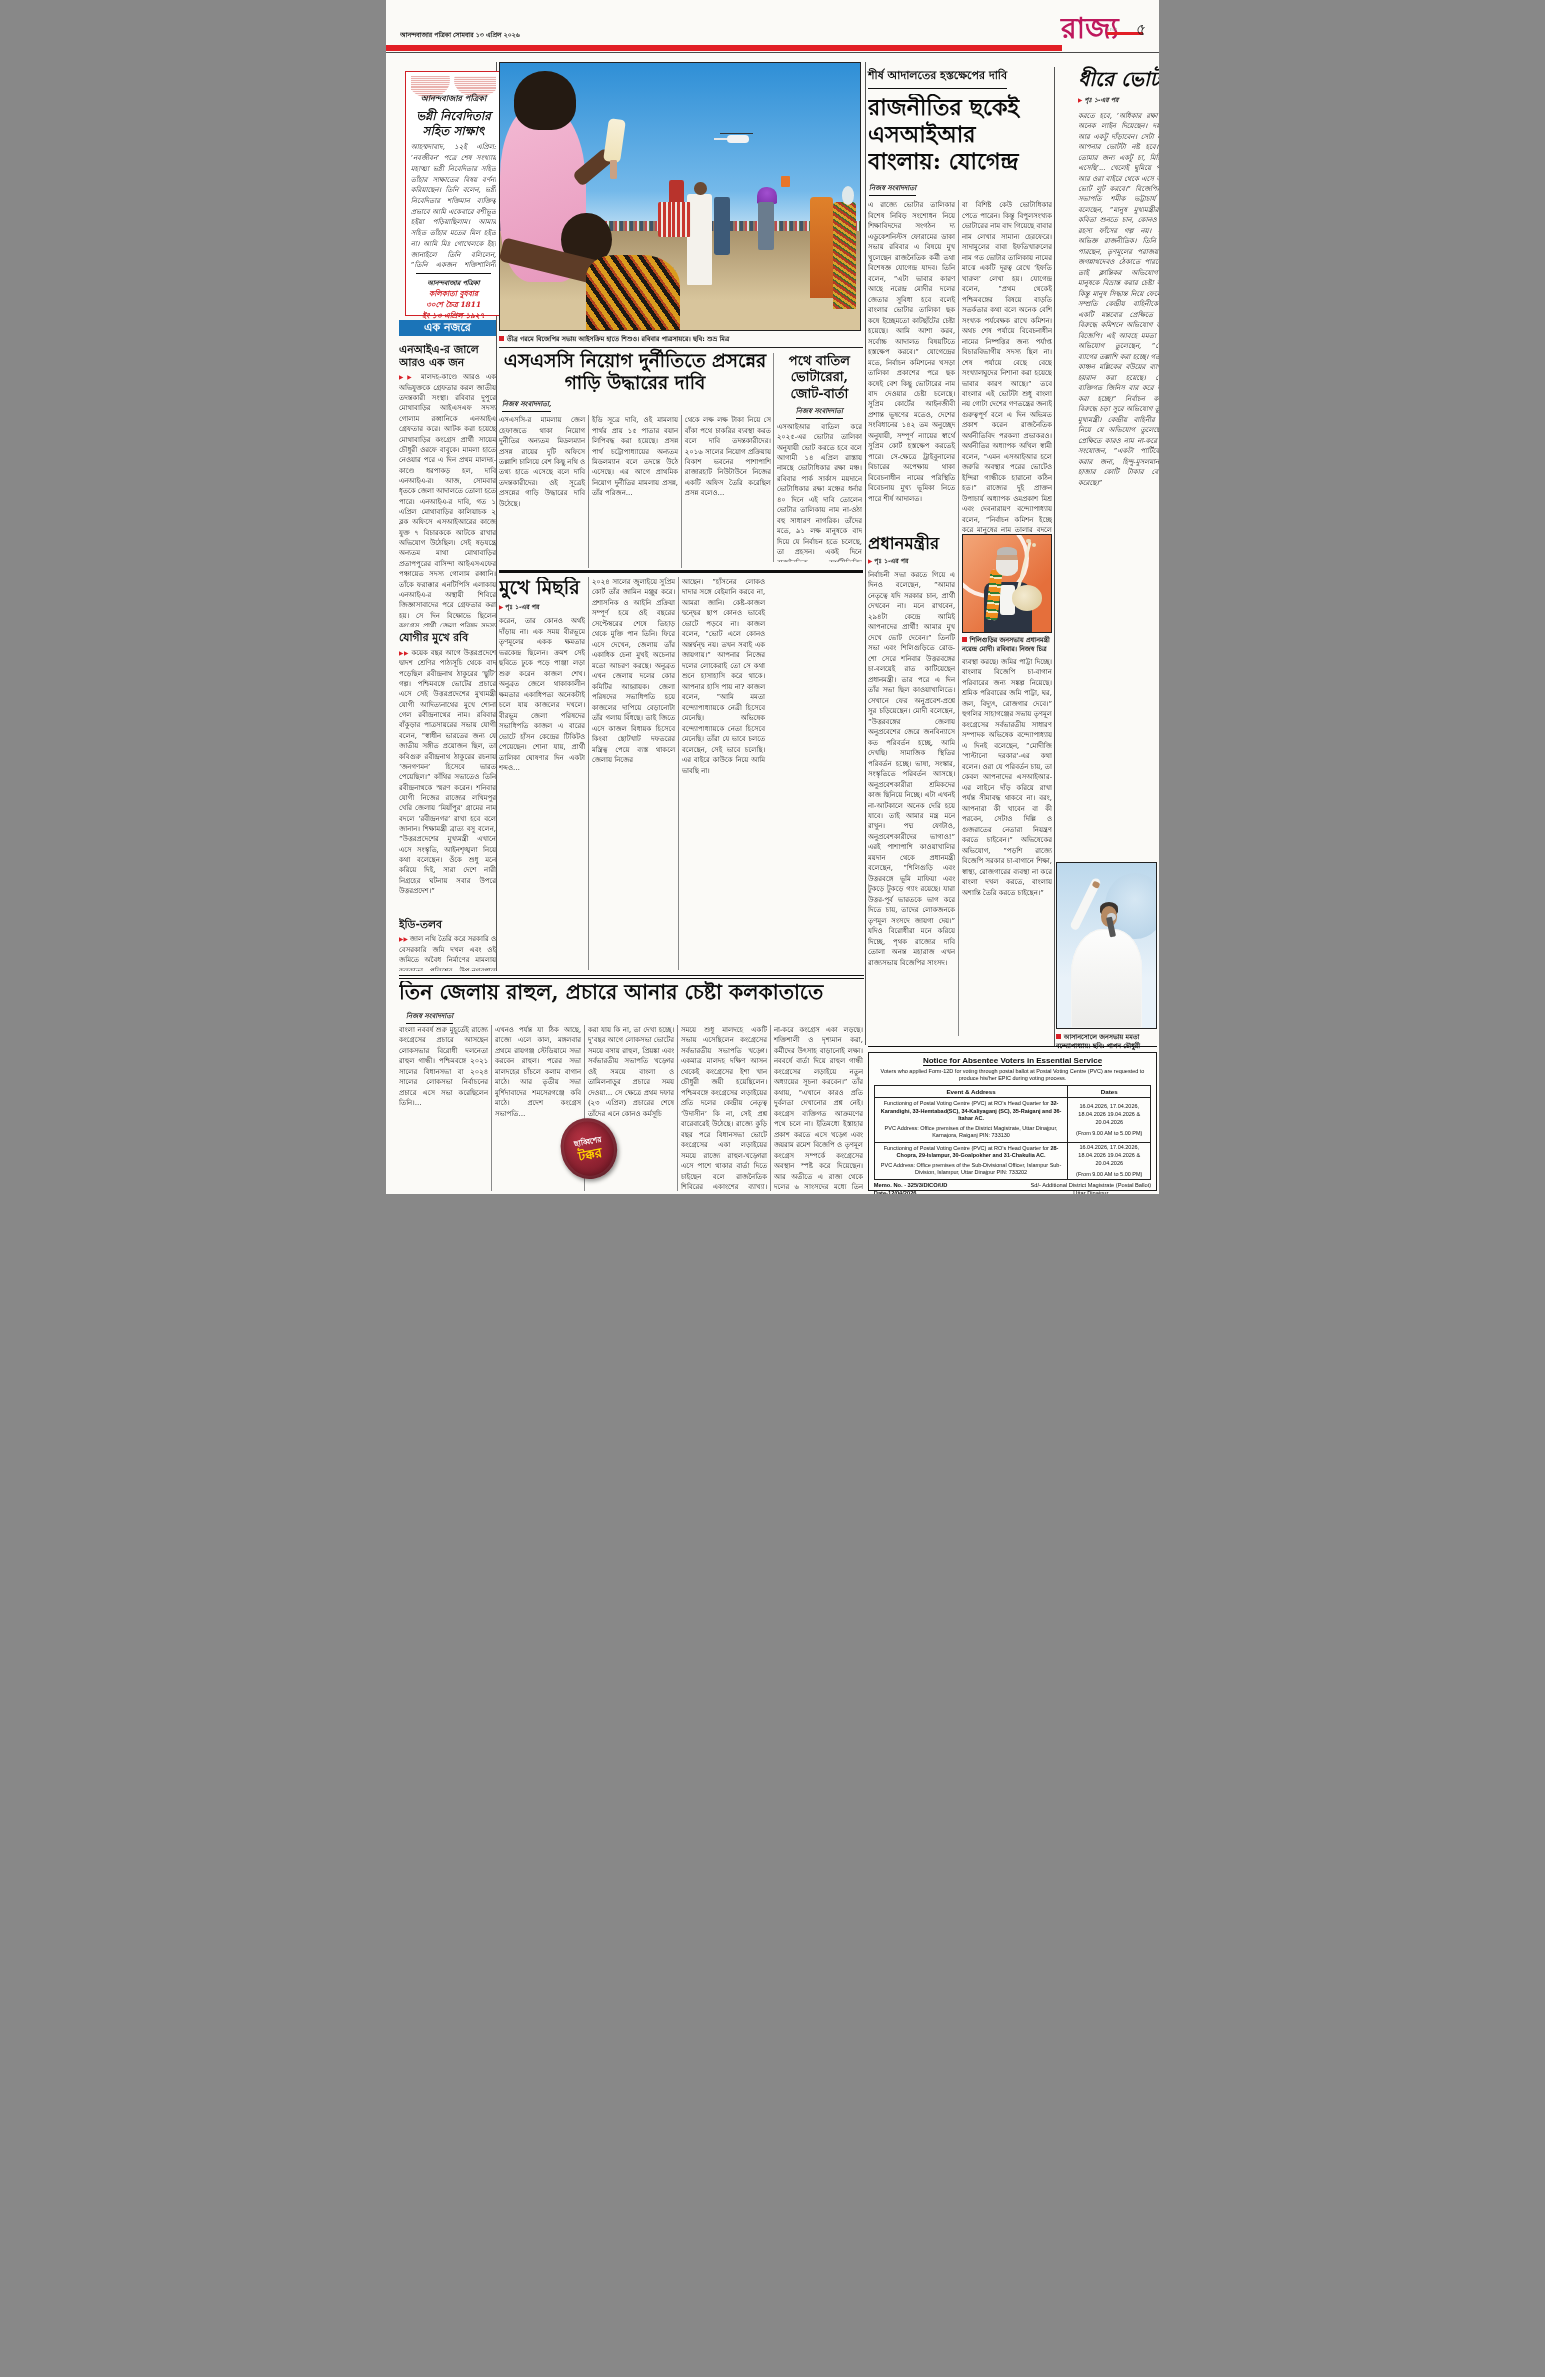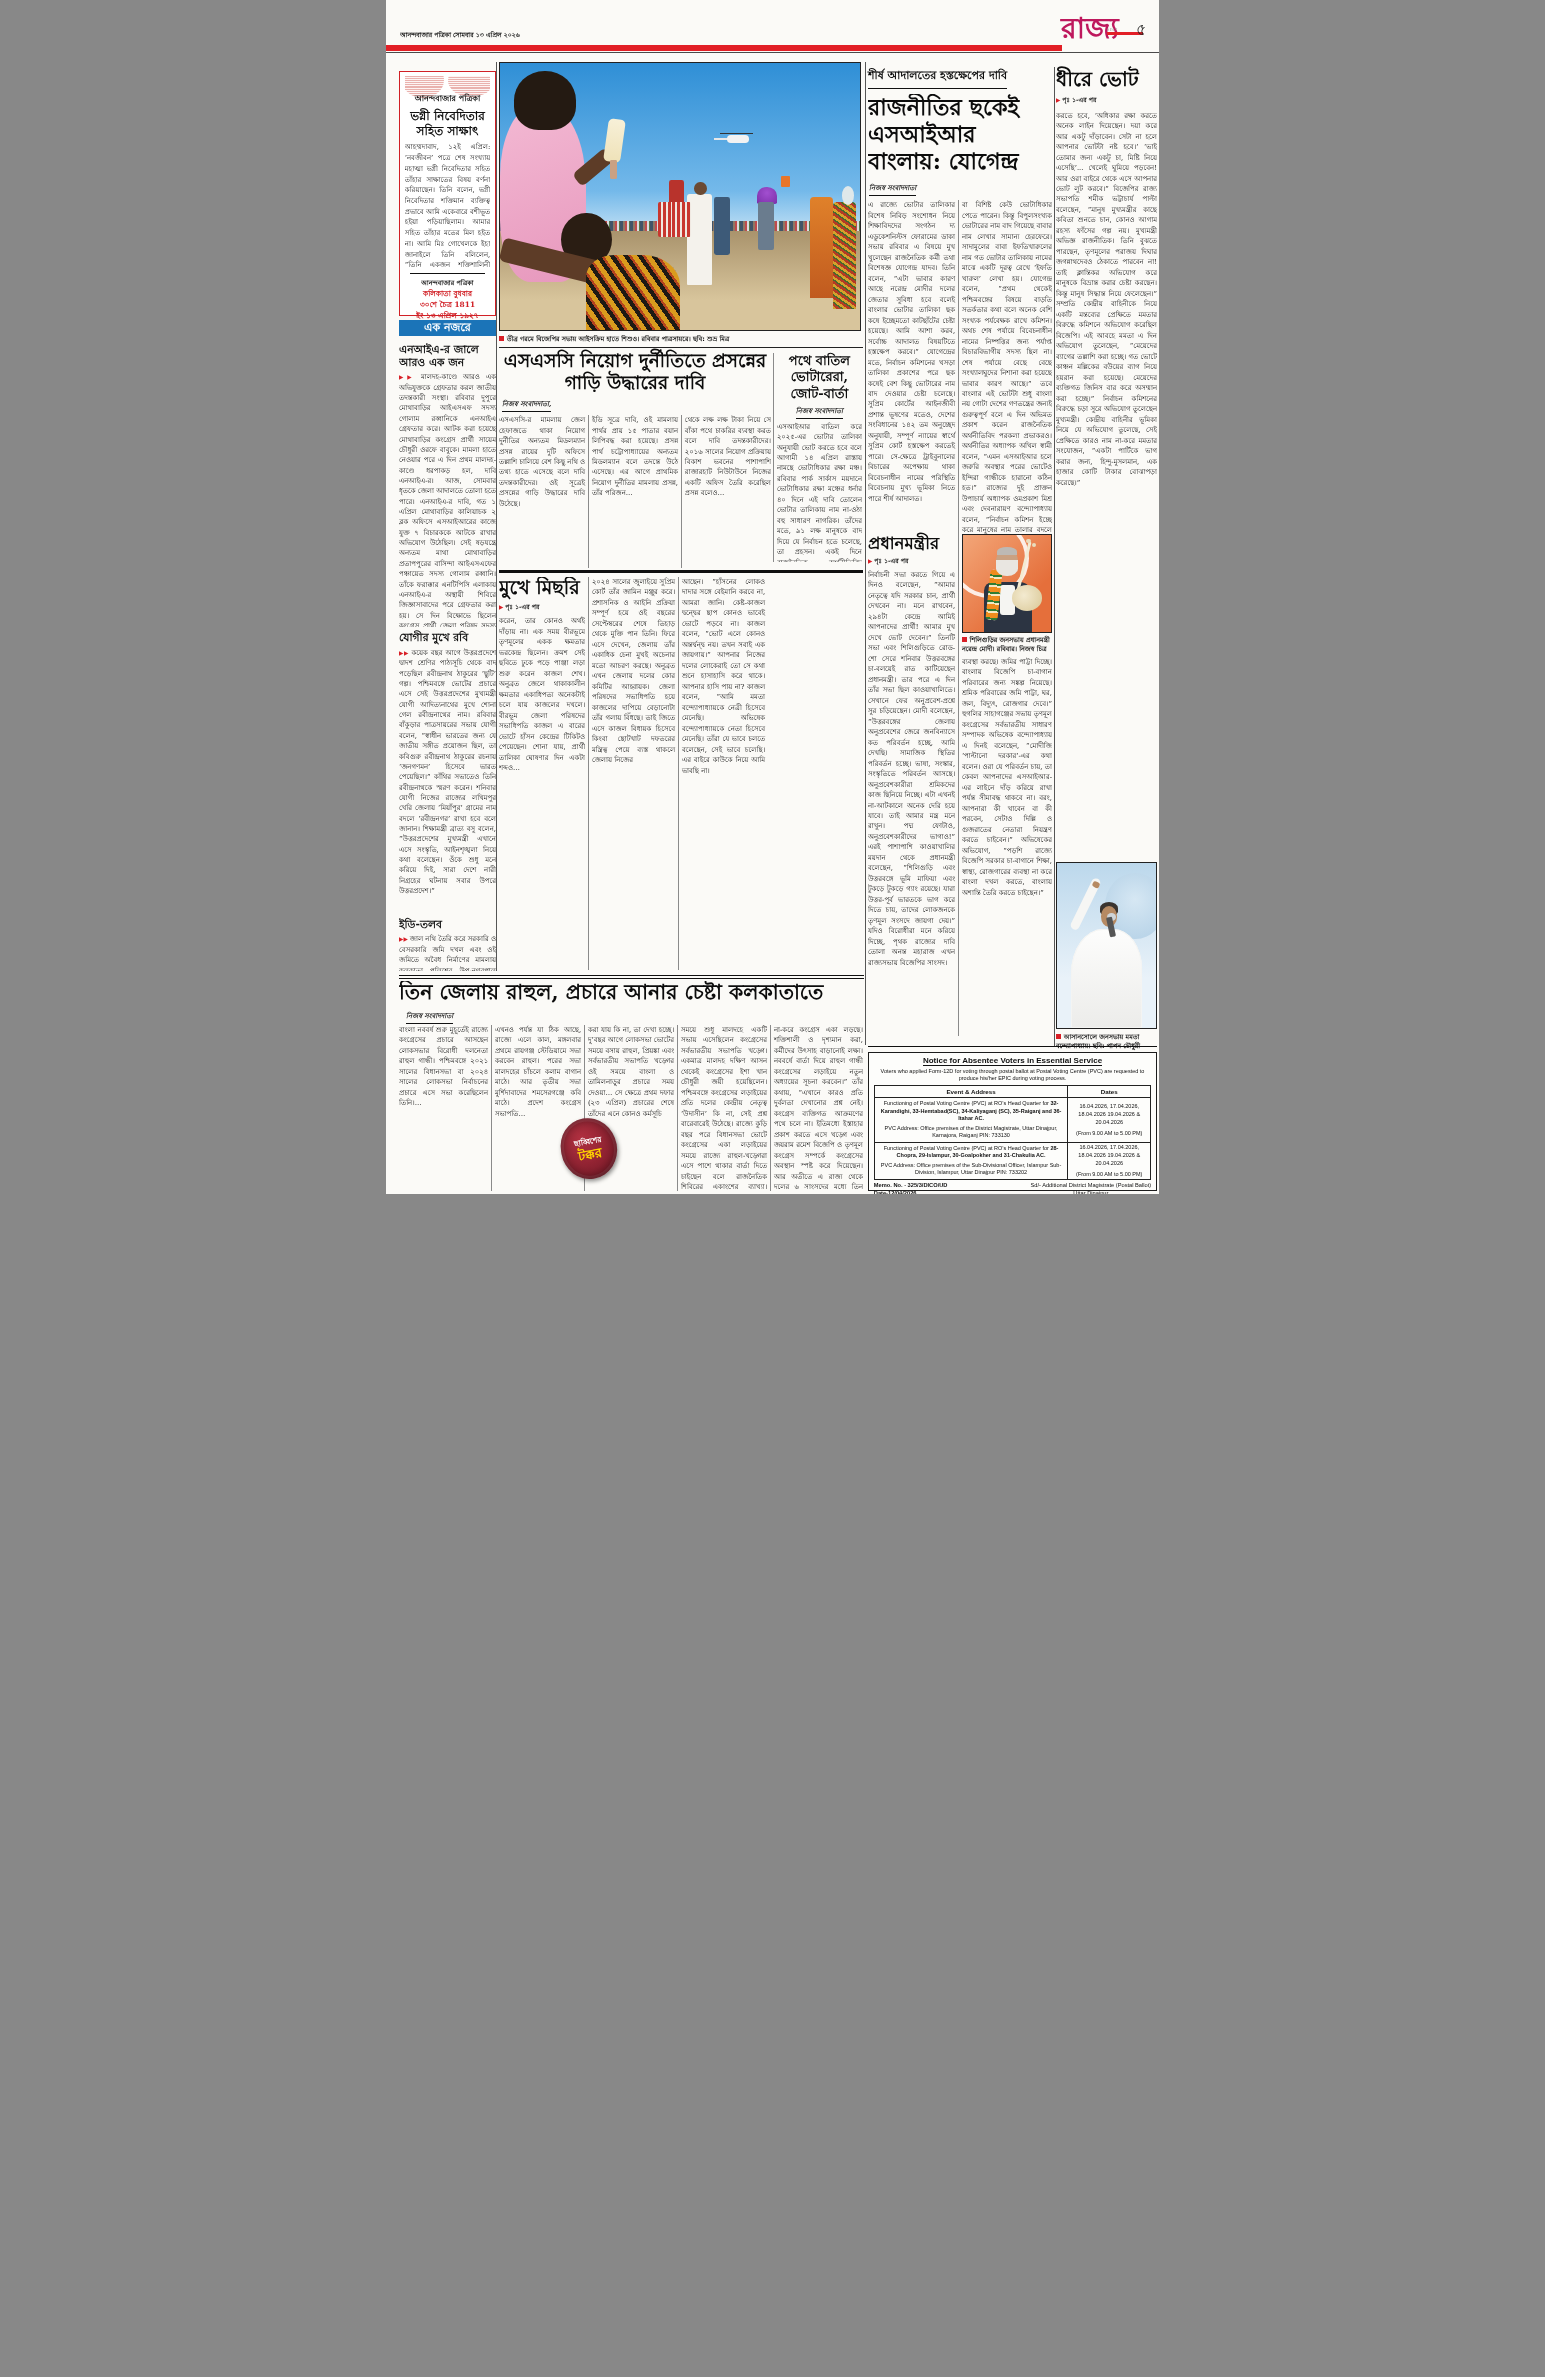--- a/index.html
+++ b/index.html
@@ -117,21 +117,21 @@
   <div class="abs" style="left:0;top:52px;width:773px;height:1px;background:#4a4a4a;"></div>
   <div class="abs rajya" style="left:675px;top:14.3px;">রাজ্য</div>
   <div class="abs rest" style="left:721px;top:27.6px;">REST</div>
   <div class="abs redband" style="left:721px;top:32px;width:36px;height:3.3px;"></div>
   <div class="abs pageno" style="left:750px;top:17px;">৫</div>
 
   <div class="abs vr" style="left:110px;top:62px;height:909px;"></div>
   <div class="abs vr" style="left:479px;top:62px;height:983px;"></div>
   <div class="abs vr" style="left:668px;top:67px;height:980px;"></div>
 
-  <div class="abs archive" style="left:13px;top:71px;width:97px;height:245px;">
+  <div class="abs archive" style="left:19px;top:71px;width:97px;height:245px;font-style:italic;">
     <div class="ab-logo">
       <div class="ab-blob" style="left:-2.9px;top:-14.3px;width:42px;height:36px;"></div>
       <div class="ab-blob" style="right:-3.8px;top:-11.4px;width:46px;height:33px;"></div>
       <div class="ab-mast">আনন্দবাজার পত্রিকা</div>
     </div>
     <div class="ab-title">ভগ্নী নিবেদিতার সহিত সাক্ষাৎ</div>
     <div class="ab-body" style="height:127px;">আহম্মদাবাদ, ১২ই এপ্রিল: ‘নবজীবন’ পত্রে শেষ সংখ্যায় মহাত্মা ভগ্নী নিবেদিতার সহিত তাঁহার সাক্ষাতের বিষয় বর্ণনা করিয়াছেন। তিনি বলেন, ভগ্নী নিবেদিতার শক্তিমান ব্যক্তিত্ব প্রভাবে আমি একেবারে বশীভূত হইয়া পড়িয়াছিলাম। আমার সহিত তাঁহার মতের মিল হইত না। আমি মিঃ গোখেলকে ইহা জানাইলে তিনি বলিলেন, “তিনি একজন শক্তিশালিনী মহিলা, আমি জানি তুমি তাঁহার সহিত সমান তালে চলিতে পারিবে না।”</div>
     <div class="ab-sep"></div>
     <div class="ab-f0">আনন্দবাজার পত্রিকা</div>
     <div class="ab-fr">কলিকাতা বুধবার</div>
@@ -257,21 +257,21 @@
         </div>
         <div class="caption" style="margin-top:2.9px;">
           <span class="sq"></span><span>শিলিগুড়ির জনসভায় প্রধানমন্ত্রী নরেন্দ্র মোদী। রবিবার। নিজস্ব চিত্র</span>
         </div>
         <div class="bt" style="height:361px;margin-top:3.8px;">ব্যবস্থা করছে। জমির পাট্টা দিচ্ছে। বাংলায় বিজেপি চা-বাগান পরিবারের জন্য সঙ্কল্প নিয়েছে। শ্রমিক পরিবারের জমি পাট্টা, ঘর, জল, বিদ্যুৎ, রোজগার দেবে।” হুগলির সাহাগঞ্জের সভায় তৃণমূল কংগ্রেসের সর্বভারতীয় সাধারণ সম্পাদক অভিষেক বন্দ্যোপাধ্যায় এ দিনই বলেছেন, “মোদীজি ‘পাল্টানো দরকার’-এর কথা বলেন। ওরা যে পরিবর্তন চায়, তা কেবল আপনাদের এসআইআর-এর লাইনে দাঁড় করিয়ে রাখা পর্যন্ত সীমাবদ্ধ থাকবে না। বরং, আপনারা কী খাবেন বা কী পরবেন, সেটাও দিল্লি ও গুজরাতের নেতারা নিয়ন্ত্রণ করতে চাইবেন।” অভিষেকের অভিযোগ, “পড়শি রাজ্যে বিজেপি সরকার চা-বাগানে শিক্ষা, স্বাস্থ্য, রোজগারের ব্যবস্থা না করে বাংলা দখল করতে, বাংলায় অশান্তি তৈরি করতে চাইছেন।”</div>
       </div>
     </div>
   </div>
   <div class="abs thick" style="left:482px;top:1046px;width:289px;height:1.4px;"></div>
 
-  <div class="abs" style="left:670px;top:69px;width:101px;">
+  <div class="abs" style="left:692px;top:69px;width:101px;font-style:italic;">
     <div class="hl" style="font-size:20px;line-height:1.05;">ধীরে ভোট</div>
     <div class="cont-marker" style="margin:4.8px 0;">পৃঃ ১-এর পর</div>
     <div class="bt" style="height:743px;">করতে হবে, ‘অধিকার রক্ষা করতে অনেক লাইন দিয়েছেন। দয়া করে আর একটু দাঁড়াবেন। সেটা না হলে আপনার ভোটটা নষ্ট হবে।’ ‘ভাই তোমার জন্য একটু চা, মিষ্টি নিয়ে এসেছি’... খেলেই ঘুমিয়ে পড়বেন! আর ওরা বাইরে থেকে এসে আপনার ভোট লুট করবে।” বিজেপির রাজ্য সভাপতি শমীক ভট্টাচার্য পাল্টা বলেছেন, “মানুষ মুখ্যমন্ত্রীর কাছে কবিতা শুনতে চান, কোনও আগাম রহস্য ফাঁসের গল্প নয়। মুখ্যমন্ত্রী অভিজ্ঞ রাজনীতিক। তিনি বুঝতে পারছেন, তৃণমূলের পরাজয় দিঘার জগন্নাথদেবও ঠেকাতে পারবেন না! তাই ক্লান্তিকর অভিযোগ করে মানুষকে বিভ্রান্ত করার চেষ্টা করছেন। কিন্তু মানুষ সিদ্ধান্ত নিয়ে ফেলেছেন।” সম্প্রতি কেন্দ্রীয় বাহিনীকে নিয়ে একটি মন্তব্যের প্রেক্ষিতে মমতার বিরুদ্ধে কমিশনে অভিযোগ করেছিল বিজেপি। এই আবহে মমতা এ দিন অভিযোগ তুলেছেন, “মেয়েদের ব্যাগের তল্লাশি করা হচ্ছে। গত ভোটে কাঞ্চন মল্লিকের বউয়ের ব্যাগ নিয়ে হয়রান করা হয়েছে। মেয়েদের ব্যক্তিগত জিনিস বার করে অসম্মান করা হচ্ছে।” নির্বাচন কমিশনের বিরুদ্ধে চড়া সুরে অভিযোগ তুলেছেন মুখ্যমন্ত্রী। কেন্দ্রীয় বাহিনীর ভূমিকা নিয়ে যে অভিযোগ তুলেছে, সেই প্রেক্ষিতে কারও নাম না-করে মমতার সংযোজন, “একটা পার্টিকে ভাগ করার জন্য, হিন্দু-মুসলমান, এক হাজার কোটি টাকার বোঝাপড়া করেছে।”</div>
   </div>
   <div class="abs ph" style="left:670px;top:862px;width:101px;height:167px;">
     <div class="mm-bg"></div>
     <div class="mm-poster"></div>
     <div class="mm-arm">
       <div class="mm-hand"></div>
     </div>

